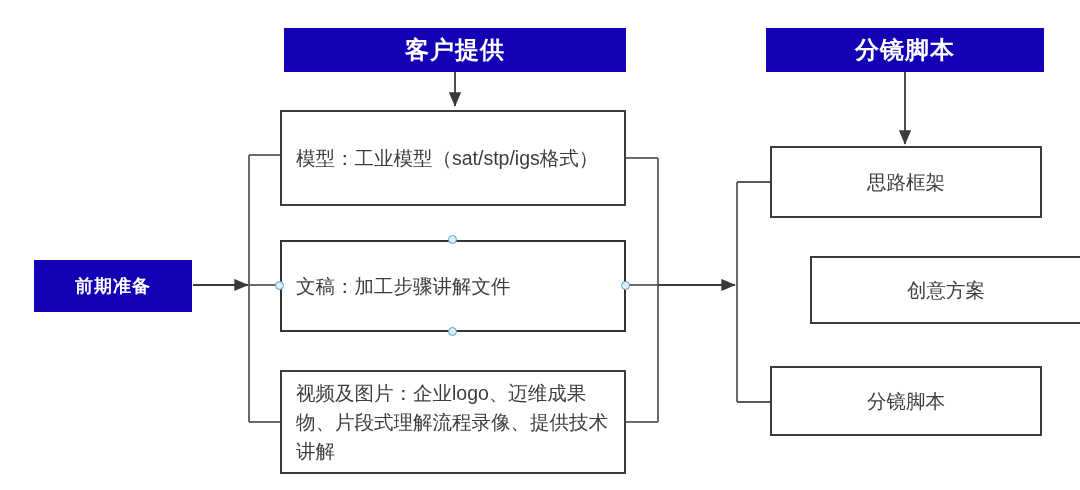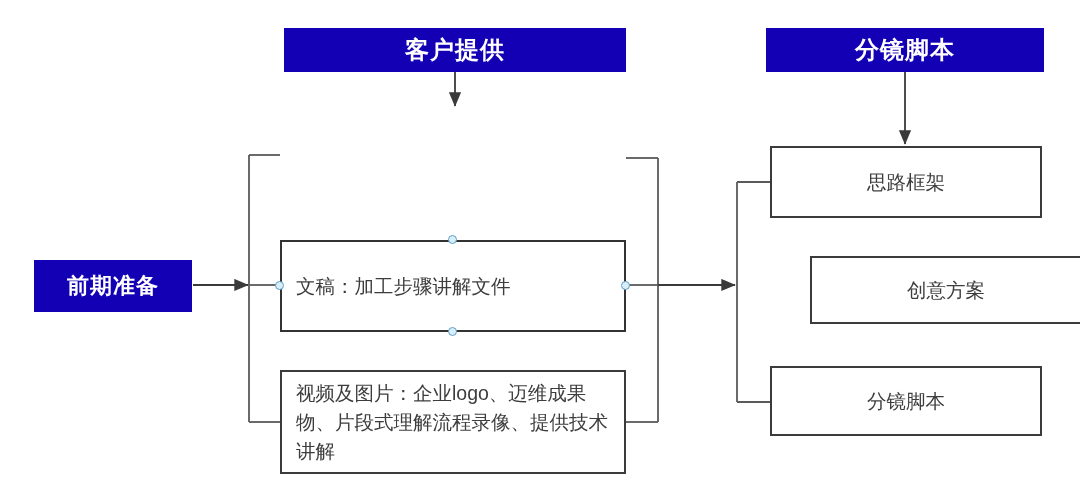--- a/index.html
+++ b/index.html
@@ -29,21 +29,21 @@
     box-sizing: border-box;
   }
   .banner-lg { font-size: 24px; }
 
   
   .start-node {
     position: absolute;
     background: #1400B4;
     color: #ffffff;
     font-weight: bold;
-    font-size: 22px;
+    font-size: 18px;
     display: flex;
     align-items: center;
     justify-content: center;
     letter-spacing: 1px;
     box-sizing: border-box;
   }
 
   
   .obox {
     position: absolute;
@@ -132,20 +132,23 @@
   </div>
 
   <div class="banner banner-lg" style="left:766px; top:28px; width:278px; height:44px;">
     <span>分镜脚本</span>
   </div>
 
   <div class="start-node" style="left:34px; top:260px; width:158px; height:52px;">
     <span>前期准备</span>
   </div>
 
+  <div class="obox left-align" style="left:280px; top:110px; width:346px; height:96px;">
+    <div class="txt">模型：工业模型（sat/stp/igs格式）</div>
+  </div>
 
   <div class="obox left-align selected" style="left:280px; top:240px; width:346px; height:92px;">
     <div class="txt">文稿：加工步骤讲解文件</div>
   </div>
 
   <div class="handle" style="left:448px; top:235px;"></div>
   <div class="handle" style="left:448px; top:327px;"></div>
   <div class="handle" style="left:275px; top:281px;"></div>
   <div class="handle" style="left:621px; top:281px;"></div>
 

